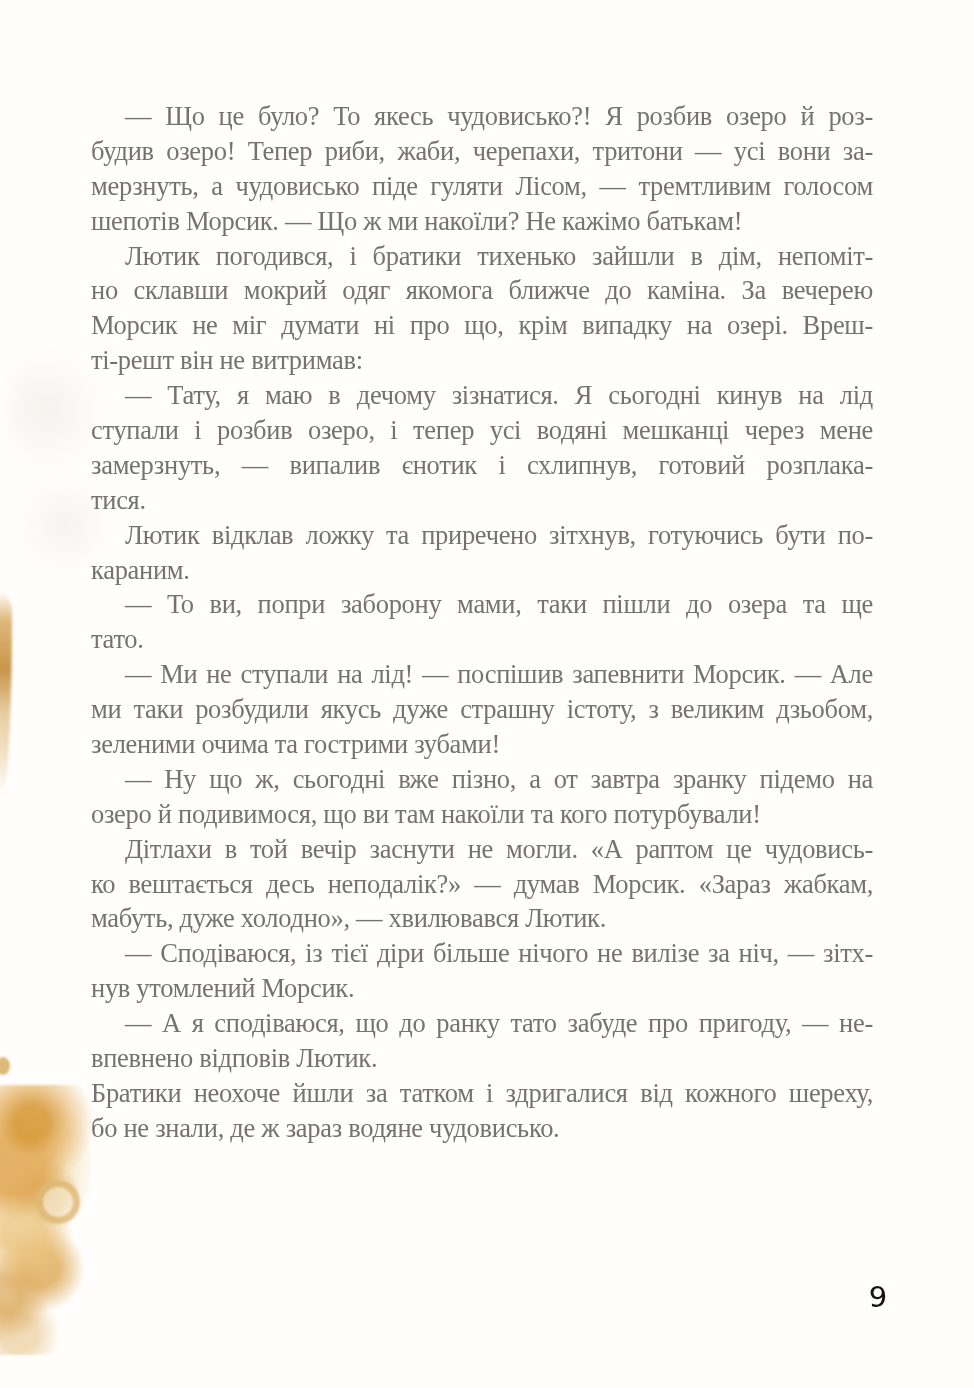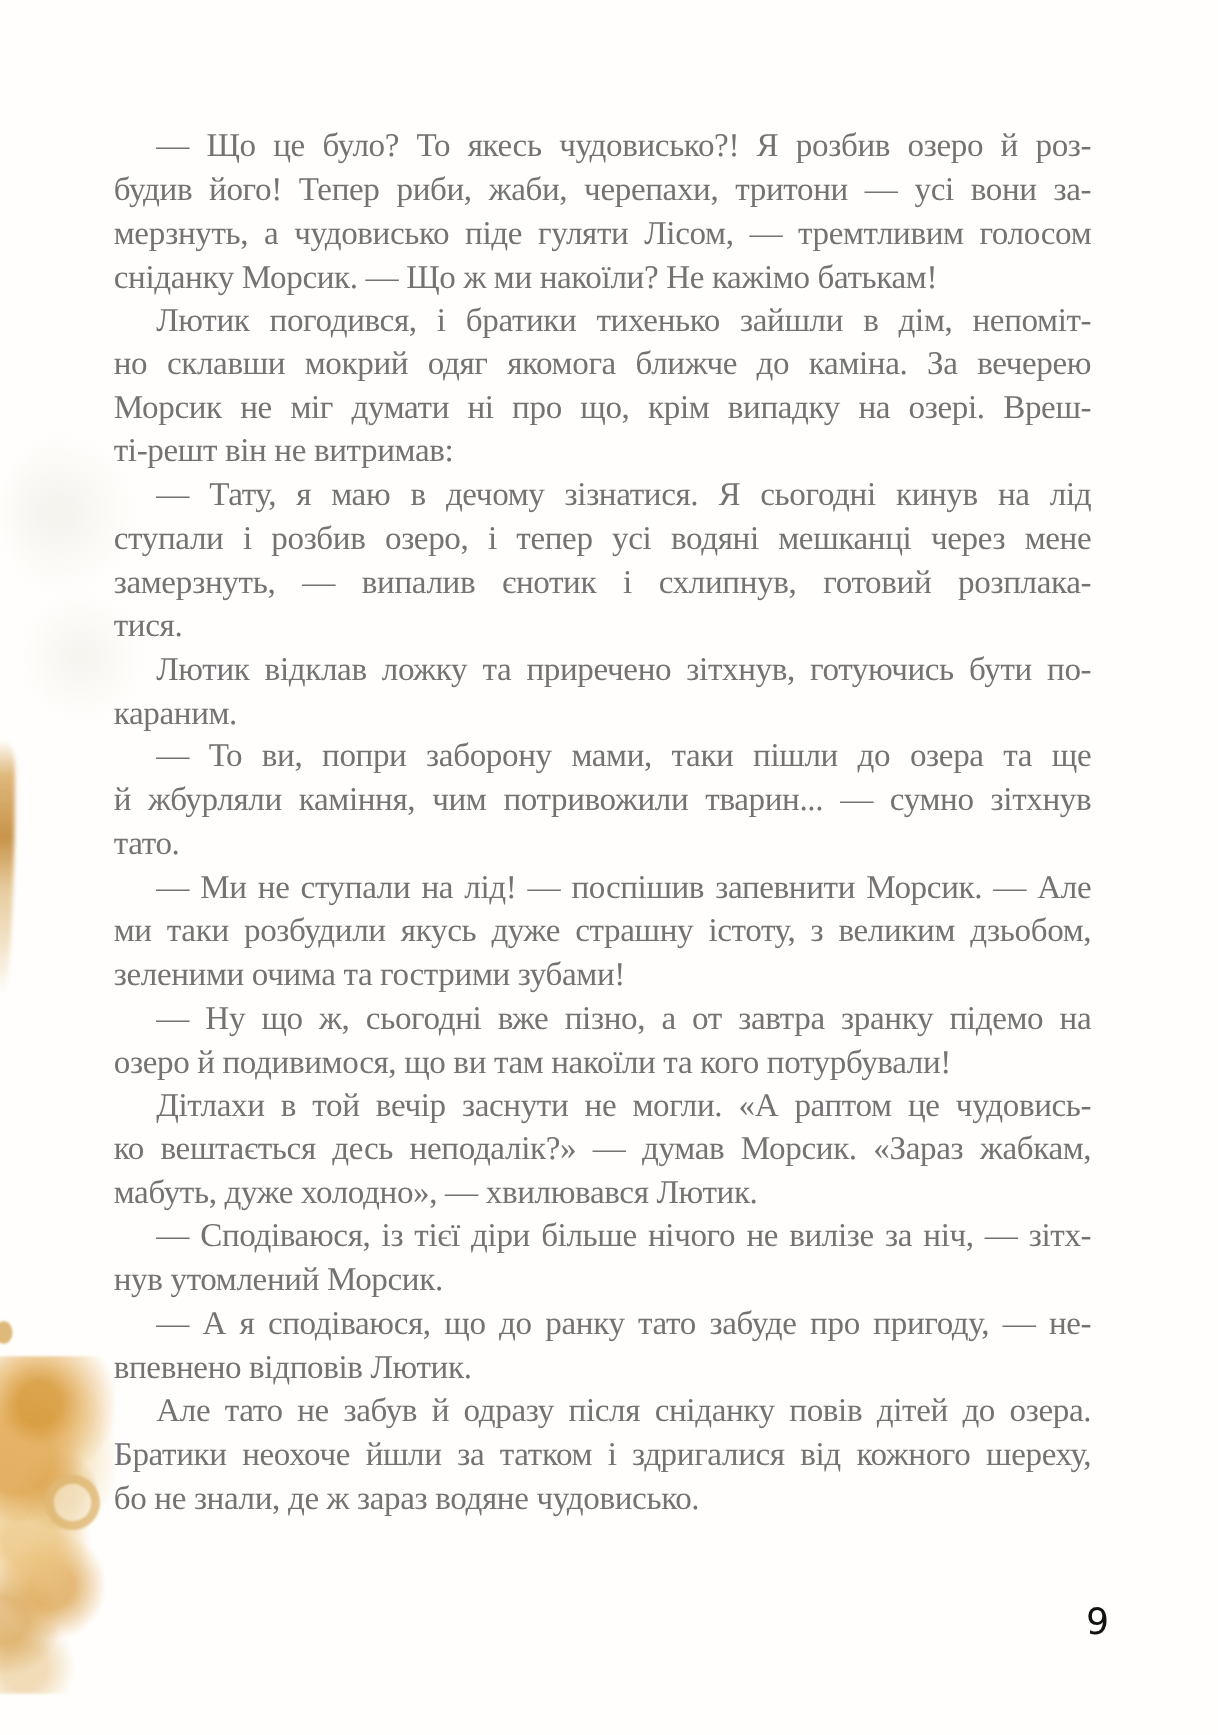--- a/index.html
+++ b/index.html
@@ -135,43 +135,42 @@
   <div class="stain stain-faint-1"></div>
   <div class="stain stain-faint-2"></div>
   <div class="stain stain-streak"></div>
   <div class="stain stain-blob"></div>
   <div class="stain stain-ring"></div>
   <div class="stain stain-dot"></div>
 
   <div class="text-block">
       <div class="paragraph">
         <div class="line first">— Що це було? То якесь чудовисько?! Я розбив озеро й роз-</div>
-        <div class="line">будив його! Тепер риби, жаби, черепахи, тритони — усі вони за-</div>
+        <div class="line">будив озеро! Тепер риби, жаби, черепахи, тритони — усі вони за-</div>
         <div class="line">мерзнуть, а чудовисько піде гуляти Лісом, — тремтливим голосом</div>
-        <div class="line last">сніданку Морсик. — Що ж ми накоїли? Не кажімо батькам!</div>
+        <div class="line last">шепотів Морсик. — Що ж ми накоїли? Не кажімо батькам!</div>
       </div>
       <div class="paragraph">
         <div class="line first">Лютик погодився, і братики тихенько зайшли в дім, непоміт-</div>
         <div class="line">но склавши мокрий одяг якомога ближче до каміна. За вечерею</div>
         <div class="line">Морсик не міг думати ні про що, крім випадку на озері. Вреш-</div>
         <div class="line last">ті-решт він не витримав:</div>
       </div>
       <div class="paragraph">
         <div class="line first">— Тату, я маю в дечому зізнатися. Я сьогодні кинув на лід</div>
         <div class="line">ступали і розбив озеро, і тепер усі водяні мешканці через мене</div>
         <div class="line">замерзнуть, — випалив єнотик і схлипнув, готовий розплака-</div>
         <div class="line last">тися.</div>
       </div>
       <div class="paragraph">
         <div class="line first">Лютик відклав ложку та приречено зітхнув, готуючись бути по-</div>
         <div class="line last">караним.</div>
       </div>
       <div class="paragraph">
         <div class="line first">— То ви, попри заборону мами, таки пішли до озера та ще</div>
-        <div class="line">й жбурляли каміння, чим потривожили тварин... — сумно зітхнув</div>
         <div class="line last">тато.</div>
       </div>
       <div class="paragraph">
         <div class="line first">— Ми не ступали на лід! — поспішив запевнити Морсик. — Але</div>
         <div class="line">ми таки розбудили якусь дуже страшну істоту, з великим дзьобом,</div>
         <div class="line last">зеленими очима та гострими зубами!</div>
       </div>
       <div class="paragraph">
         <div class="line first">— Ну що ж, сьогодні вже пізно, а от завтра зранку підемо на</div>
         <div class="line last">озеро й подивимося, що ви там накоїли та кого потурбували!</div>
@@ -183,20 +182,19 @@
       </div>
       <div class="paragraph">
         <div class="line first">— Сподіваюся, із тієї діри більше нічого не вилізе за ніч, — зітх-</div>
         <div class="line last">нув утомлений Морсик.</div>
       </div>
       <div class="paragraph">
         <div class="line first">— А я сподіваюся, що до ранку тато забуде про пригоду, — не-</div>
         <div class="line last">впевнено відповів Лютик.</div>
       </div>
       <div class="paragraph">
-        <div class="line first">Але тато не забув й одразу після сніданку повів дітей до озера.</div>
         <div class="line">Братики неохоче йшли за татком і здригалися від кожного шереху,</div>
         <div class="line last">бо не знали, де ж зараз водяне чудовисько.</div>
       </div>
     </div>
 
   <div class="page-number">9</div>
 </div>
 
 </body></html>

